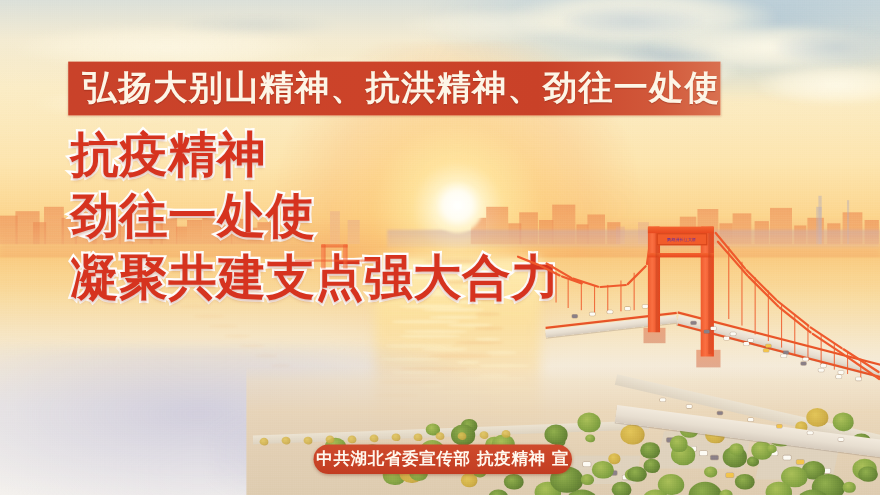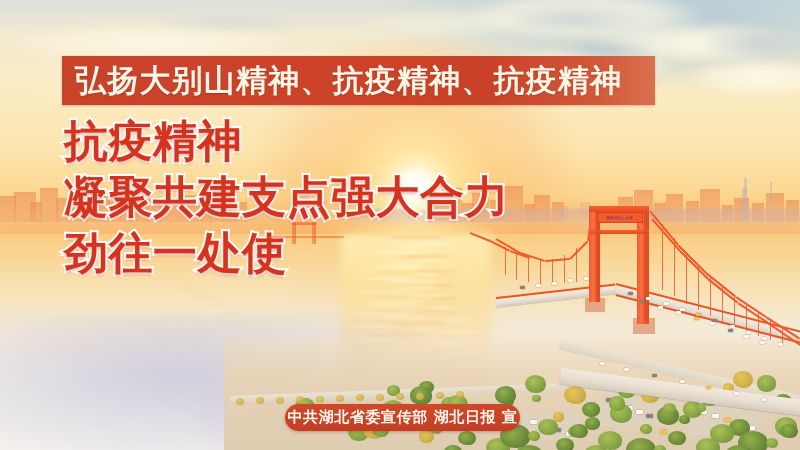--- a/index.html
+++ b/index.html
@@ -689,26 +689,26 @@
       <div class="tree y" style="left: 376px; top: 393.8px; width: 8px; height: 7px; opacity: 0.85;"></div>
       <div class="tree y" style="left: 396px; top: 393.2px; width: 8px; height: 7px; opacity: 0.85;"></div>
       <div class="tree y" style="left: 416px; top: 392.6px; width: 8px; height: 7px; opacity: 0.85;"></div>
       <div class="tree y" style="left: 436px; top: 392px; width: 8px; height: 7px; opacity: 0.85;"></div>
       <div class="tree y" style="left: 456px; top: 391.4px; width: 8px; height: 7px; opacity: 0.85;"></div>
     </div>
 
   <div class="grain"></div>
 
   <div class="banner">
-    <div class="banner-text">弘扬大别山精神、抗疫精神、抗疫精神</div>
+    <div class="banner-text">弘扬大别山精神、抗洪精神、劲往一处使</div>
   </div>
 
   <div class="headlines">
     <div class="hl">抗疫精神</div>
+    <div class="hl">劲往一处使</div>
     <div class="hl">凝聚共建支点强大合力</div>
-    <div class="hl">劲往一处使</div>
   </div>
 
   <div class="footer-pill">
-    <div class="footer-text">中共湖北省委宣传部 湖北日报 宣</div>
+    <div class="footer-text">中共湖北省委宣传部 抗疫精神 宣</div>
   </div>
 
 </div>
 
 </body></html>

